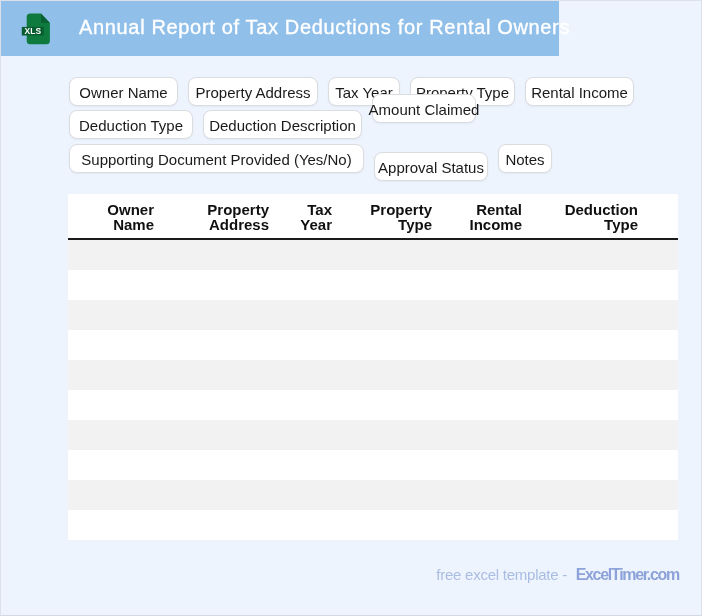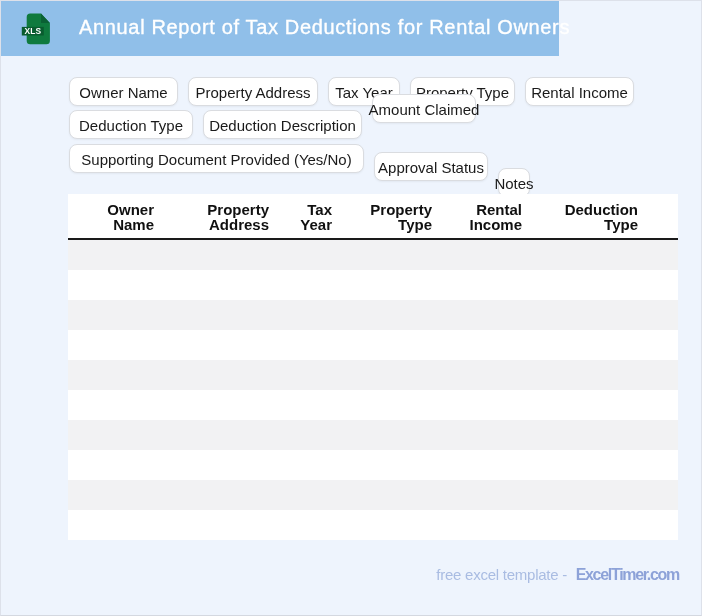--- a/index.html
+++ b/index.html
@@ -52,21 +52,21 @@
 <div class="chip" style="left:328px;top:77px;width:72px;">Tax Year</div>
 <div class="chip" style="left:410px;top:77px;width:105px;">Property Type</div>
 <div class="chip" style="left:525px;top:77px;width:109px;">Rental Income</div>
 
 <div class="chip" style="left:69px;top:110px;width:124px;">Deduction Type</div>
 <div class="chip" style="left:203px;top:110px;width:159px;">Deduction Description</div>
 <div class="chip" style="left:372px;top:94px;width:104px;">Amount Claimed</div>
 
 <div class="chip" style="left:69px;top:144px;width:295px;">Supporting Document Provided (Yes/No)</div>
 <div class="chip" style="left:374px;top:144px;width:114px;margin-top:8px;">Approval Status</div>
-<div class="chip" style="left:498px;top:144px;width:32px;margin-top:24px;">Notes</div>
+<div class="chip" style="left:498px;top:144px;width:54px;">Notes</div>
 
 <div class="tablebox">
   <div class="hline"></div>
   <div class="rowg" style="top:46px;"></div>
   <div class="rowg" style="top:106px;"></div>
   <div class="rowg" style="top:166px;"></div>
   <div class="rowg" style="top:226px;"></div>
   <div class="rowg" style="top:286px;"></div>
   <div class="th" style="left:-74px;">Owner<br>Name</div>
   <div class="th" style="left:41px;">Property<br>Address</div>

